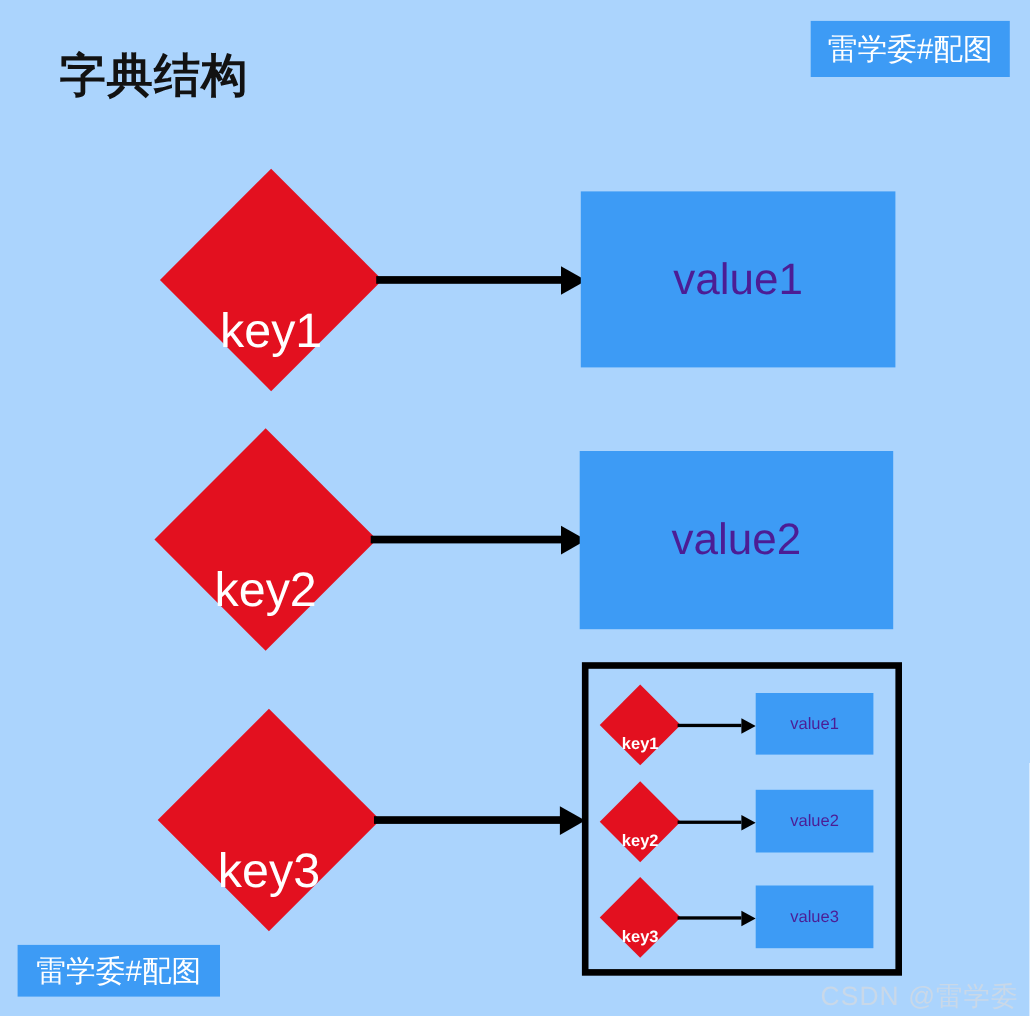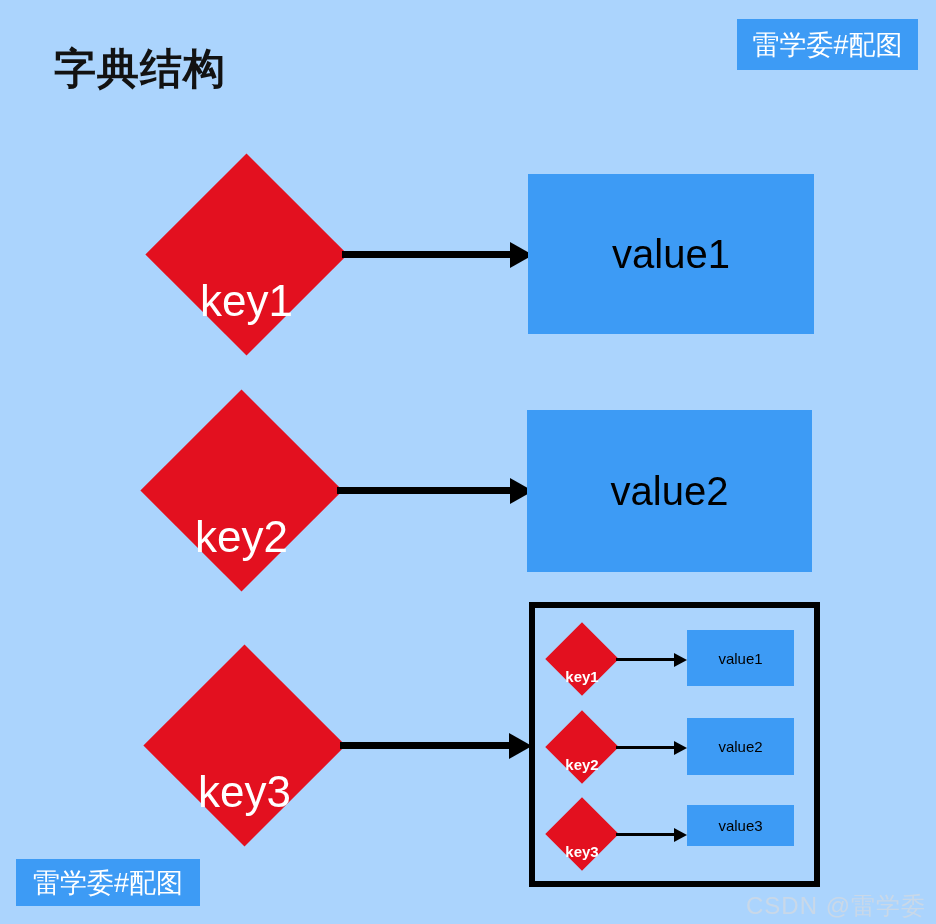--- a/index.html
+++ b/index.html
@@ -89,21 +89,21 @@
   }
   .diamond.big { width: 143px; height: 143px; }
   .diamond.big .dlabel { font-size: 44px; }
   .diamond.small { width: 52px; height: 52px; }
   .diamond.small .dlabel { font-size: 15px; font-weight: bold; }
 
   
   .value-box {
     position: absolute;
     background: #3d9bf5;
-    color: #000000;
+    color: #4c1d95;
     display: flex;
     align-items: center;
     justify-content: center;
     white-space: nowrap;
   }
   .value-box.big { font-size: 40px; }
   .value-box.small { font-size: 15px; }
 
   
   .arrow {
@@ -217,21 +217,21 @@
     <div class="value-box small" style="left:152px; top:110px; width:107px; height:57px;">value2</div>
 
     <div class="diamond small" style="left:21px; top:200px;">
       <div class="shape"></div>
       <div class="dlabel">key3</div>
     </div>
     <div class="arrow thin" style="left:81px; top:225px; width:71px;">
       <div class="line"></div>
       <div class="head"></div>
     </div>
-    <div class="value-box small" style="left:152px; top:197px; width:107px; height:41px;">value3</div>
+    <div class="value-box small" style="left:152px; top:197px; width:107px; height:57px;">value3</div>
 
   </div>
 
   <div class="wm-badge" id="wm-bottom">雷学委#配图</div>
 
   <div class="wm-csdn">CSDN @雷学委</div>
 
 </div>
 
 </body></html>

